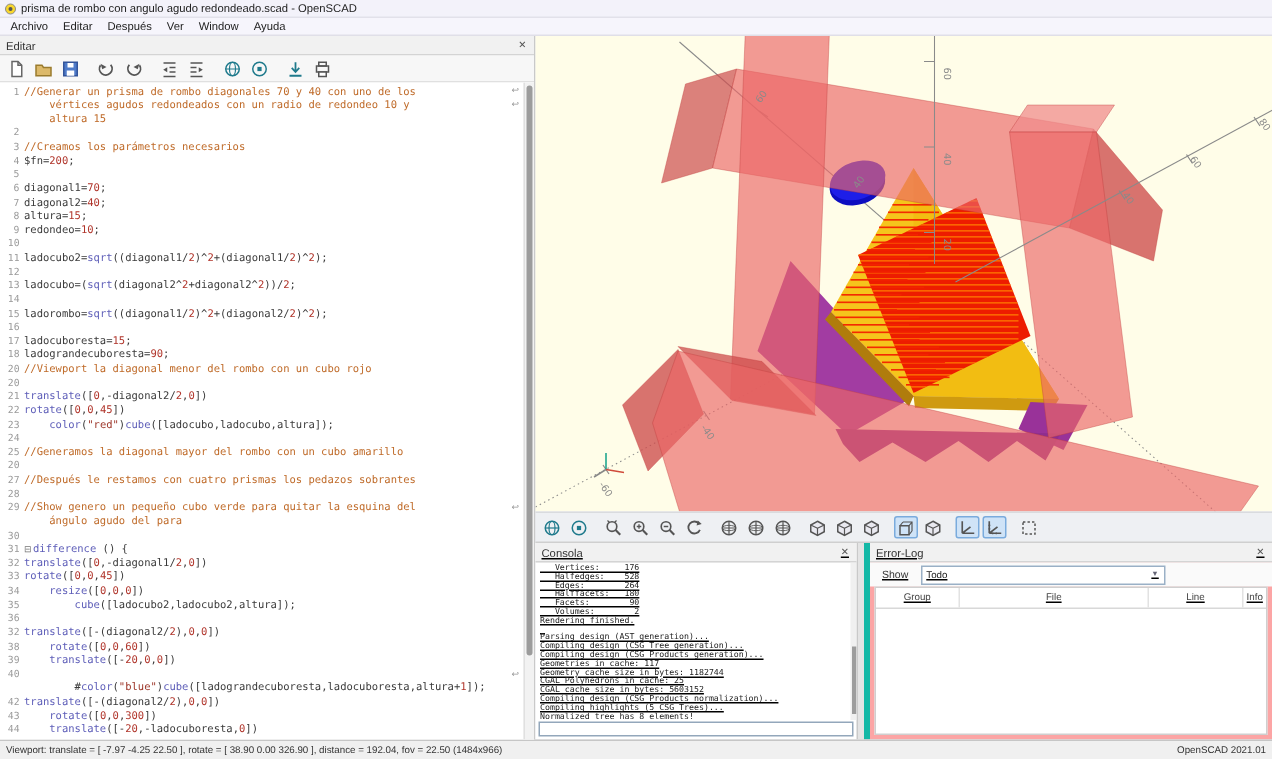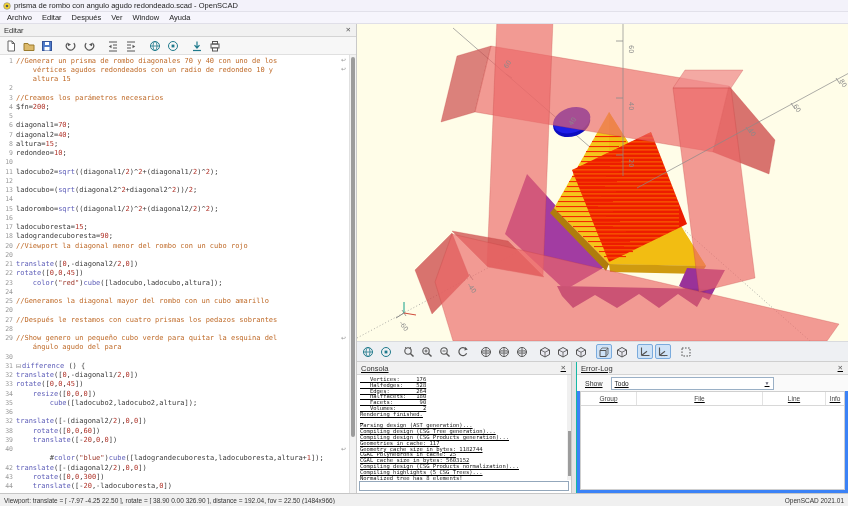--- a/index.html
+++ b/index.html
@@ -40,21 +40,21 @@
   #vtoolbar{height:19px;background:#eef0f3;border-top:1px solid #d9dbde;border-bottom:1px solid #cfcfcf;display:flex;align-items:center;padding-left:2px;flex:0 0 auto;}
   #vtoolbar .tbtn:nth-child(3),#vtoolbar .tbtn:nth-child(7),#vtoolbar .tbtn:nth-child(10),#vtoolbar .tbtn:nth-child(13),#vtoolbar .tbtn:nth-child(15),#vtoolbar .tbtn:nth-child(17){margin-left:6px;}
   #bottom{flex:1;display:flex;min-height:0;background:#e9e9e9;text-decoration:underline;}
   #consolepanel{width:214px;flex:0 0 auto;display:flex;flex-direction:column;background:#fff;border-right:1px solid #c9c9c9;min-height:0;}
   #consolebody{flex:1;position:relative;overflow:hidden;padding:2px 0 0 3px;}
   .cline{font-family:"DejaVu Sans Mono",monospace;font-size:5.5px;line-height:5.8px;color:#222;white-space:pre;}
   #cscroll{position:absolute;right:0;top:0;bottom:0;width:4px;background:#f0f0f0;}
   #cscroll .handle{position:absolute;left:0.5px;right:0.5px;bottom:4px;height:45px;background:#9c9c9c;}
   #consoleinput{height:8px;margin:1px 2px 2px 2px;border:1px solid #93a7bb;background:#fff;flex:0 0 auto;}
   #bsplit{width:4px;flex:0 0 auto;background:#e4e4e4;}
-  #errorlog{flex:1;display:flex;flex-direction:column;background:#3b82f6;border-left:1px solid #14b8a6;min-width:0;}
+  #errorlog{flex:1;display:flex;flex-direction:column;background:#fca5a5;border-left:4px solid #14b8a6;min-width:0;}
   #elfilter{height:16px;display:flex;align-items:center;background:#fafafa;padding-left:8px;gap:8px;flex:0 0 auto;}
   #elfilter .lbl{font-size:7px;color:#333;}
   .selectbox{width:158px;height:11px;border:1px solid #9ab0c6;background:#fff;display:flex;align-items:center;font-size:6.5px;color:#222;padding-left:3px;}
   .selectbox .arrow{margin-left:auto;padding-right:3px;color:#667;font-size:5px;}
   #eltable{flex:1;display:flex;flex-direction:column;margin:0 3px 3px 3px;border:1px solid #cfcfcf;background:#fff;min-height:0;}
   #elhead{height:13px;display:flex;border-bottom:1px solid #d8d8d8;flex:0 0 auto;}
   .elcol{font-size:6.5px;color:#444;display:flex;align-items:center;justify-content:center;border-right:1px solid #e2e2e2;}
   .elcol:last-child{border-right:none;}
   #elbody{flex:1;}
   

